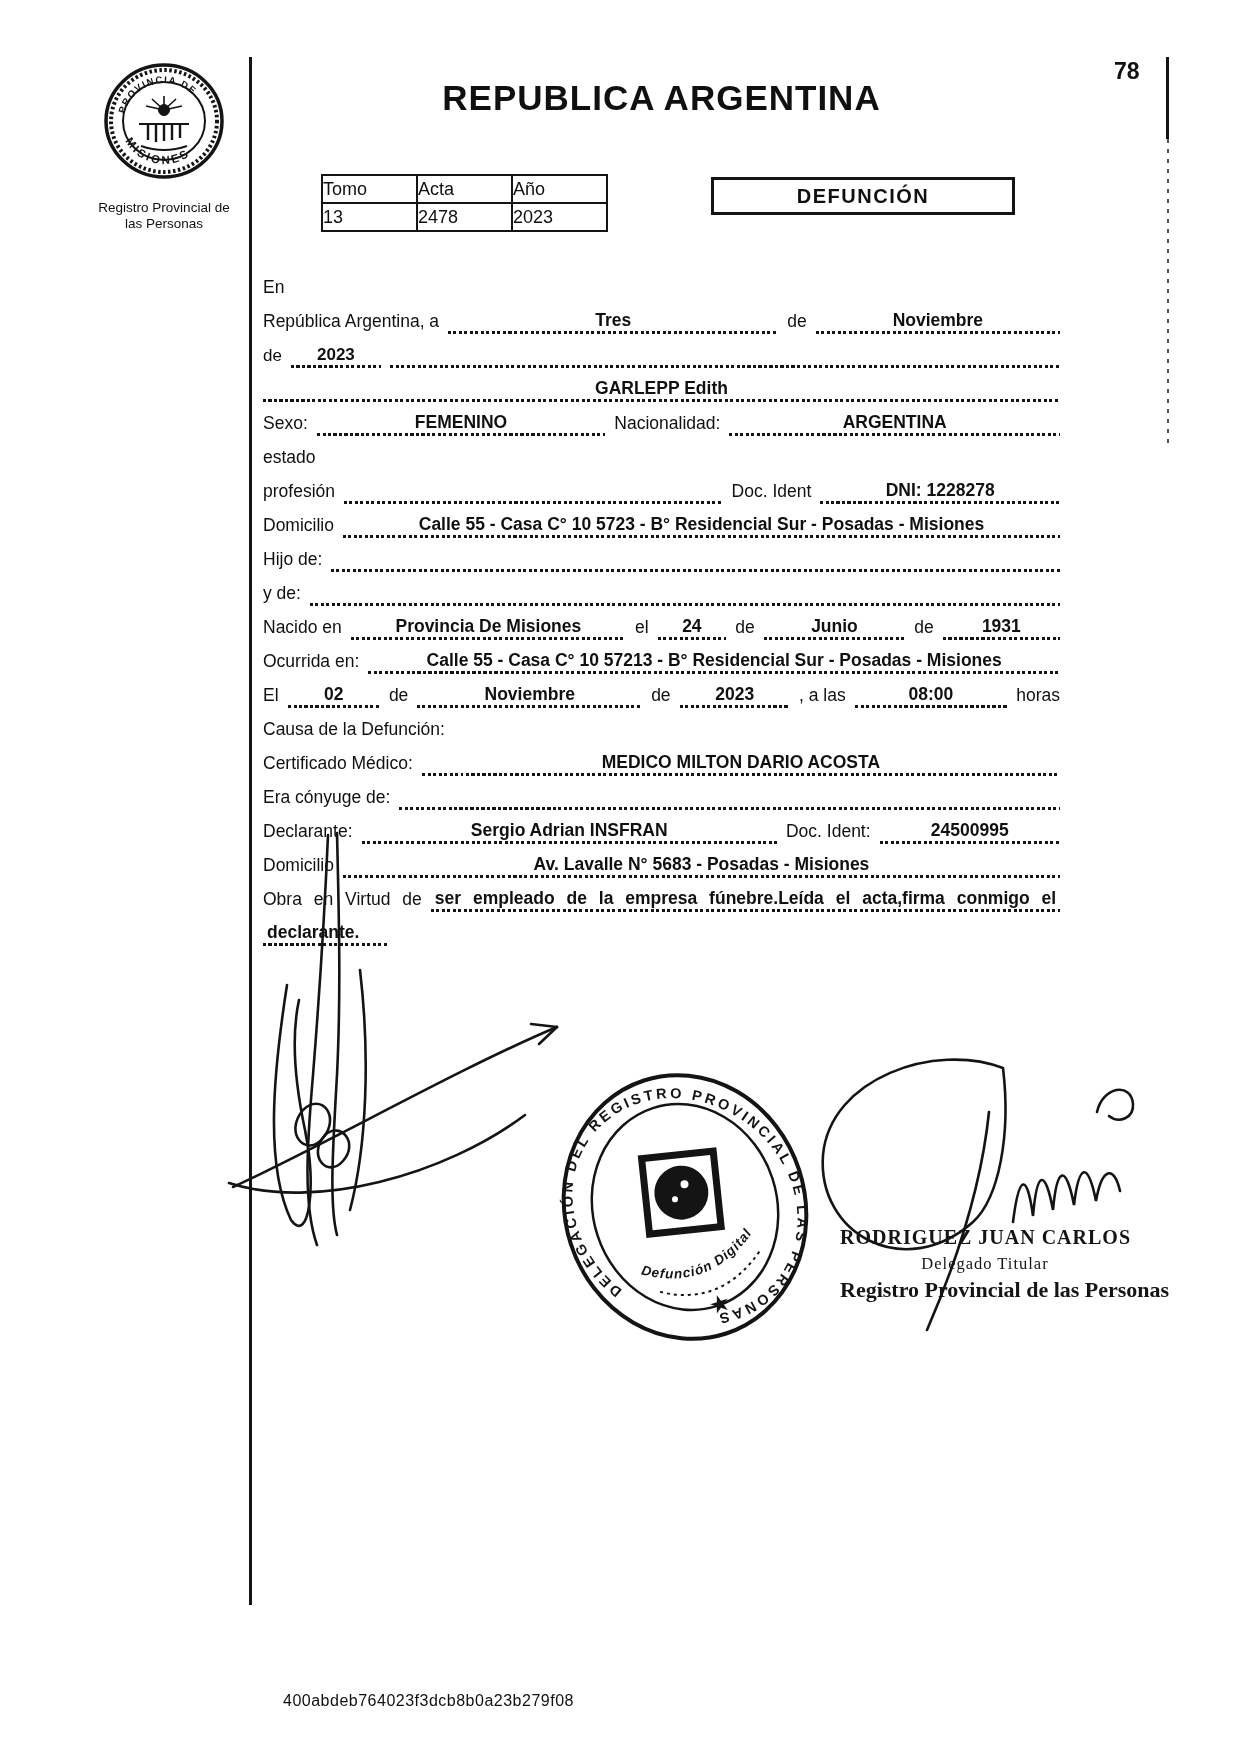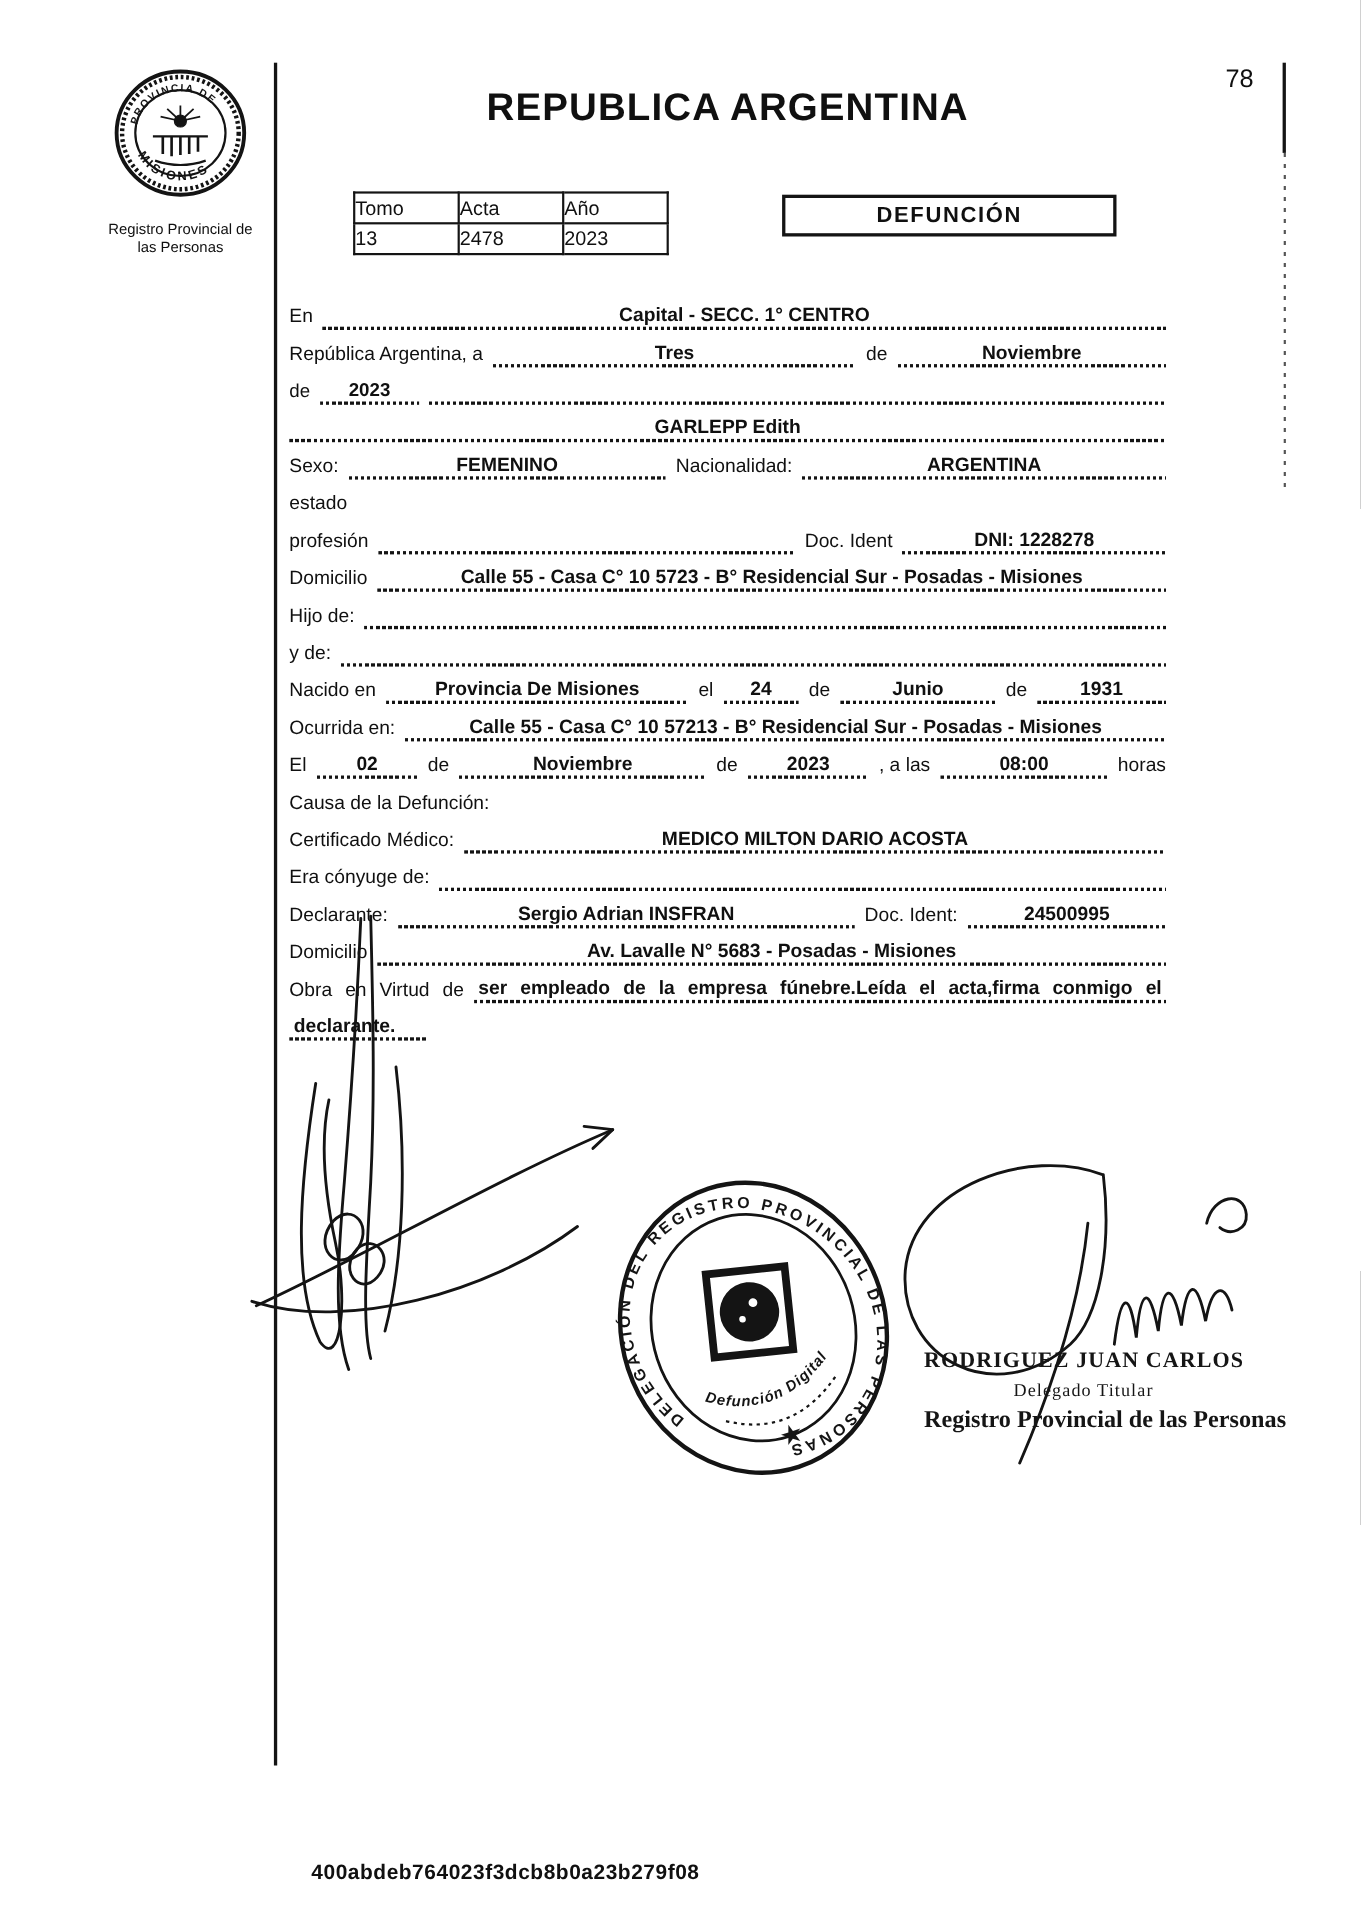--- a/index.html
+++ b/index.html
@@ -10,21 +10,21 @@
     background:#ffffff;
     font-family:"Liberation Sans",sans-serif;
     color:#101010;
     overflow:hidden;
   }
   
   .left-rule{position:absolute;left:249px;top:57px;width:3px;height:1548px;background:#141414;}
   .edge-solid{position:absolute;left:1166px;top:57px;width:3px;height:82px;background:#141414;}
   .edge-fade{position:absolute;left:1167px;top:139px;width:2px;height:310px;
     background:repeating-linear-gradient(180deg,#555 0 4px,transparent 4px 10px);}
-  .page-num{position:absolute;left:1114px;top:58px;font-size:23px;font-weight:normal;}
+  .page-num{position:absolute;left:1114px;top:58px;font-size:23px;font-weight:bold;}
   
   .seal-block{position:absolute;left:85px;top:56px;width:158px;}
   .seal-caption{margin-top:4px;text-align:center;font-size:13.5px;line-height:16px;}
   
   .main{position:absolute;left:263px;top:78px;width:797px;}
   .doc-title{margin:0;text-align:center;font-size:35px;font-weight:bold;letter-spacing:1px;}
   .locator-table{position:absolute;left:58px;top:96px;border-collapse:collapse;}
   .locator-table td{border:2px solid #141414;width:93px;height:26px;text-align:left;font-size:18px;padding:0;}
   .type-box{position:absolute;left:448px;top:99px;width:298px;height:32px;border:3px solid #141414;
     display:flex;align-items:center;justify-content:center;font-size:20px;font-weight:bold;letter-spacing:1.5px;}
@@ -36,21 +36,21 @@
     flex:1;text-align:center;font-weight:bold;white-space:nowrap;padding:0 4px 3px 4px;
     background-image:repeating-linear-gradient(90deg,#141414 0 3px,rgba(0,0,0,0) 3px 5.5px);
     background-position:0 calc(100% - 0px);
     background-size:100% 3.2px;
     background-repeat:no-repeat;
   }
   .plain{font-weight:normal;white-space:nowrap;padding-bottom:2px;}
   .left-align{text-align:left;}
   .spread{word-spacing:7px;}
   
-  .doc-hash{position:absolute;left:283px;top:1692px;font-size:19px;letter-spacing:0.5px;font-weight:bold;}
+  .doc-hash{position:absolute;left:283px;top:1692px;font-size:16px;letter-spacing:0.5px;}
   
   .sig-svg{position:absolute;}
   .stamp-svg{position:absolute;left:530px;top:1042px;transform:rotate(-18deg);}
   svg text{font-family:"Liberation Sans",sans-serif;}
   .official-stamp{position:absolute;left:840px;top:1226px;width:290px;text-align:center;
     font-family:"Liberation Serif",serif;color:#151515;}
   .official-name{font-size:20px;font-weight:bold;letter-spacing:1px;white-space:nowrap;}
   .official-title{font-size:16.5px;margin-top:5px;letter-spacing:1px;}
   .official-org{font-size:22px;font-weight:bold;margin-top:3px;white-space:nowrap;}
 </style>
@@ -117,21 +117,20 @@
         </tr>
       </tbody>
     </table>
 
     <div class="type-box">DEFUNCIÓN</div>
 
     <div class="form">
 
       <div class="row">
         <span class="lbl">En</span>
-        <span class="fill">Capital - SECC. 1° CENTRO</span>
       </div>
 
       <div class="row">
         <span class="lbl">República Argentina, a</span>
         <span class="fill" style="flex:1.5">Tres</span>
         <span class="lbl">de</span>
         <span class="fill" style="flex:1.1">Noviembre</span>
       </div>
 
       <div class="row" style="font-size:17px">

